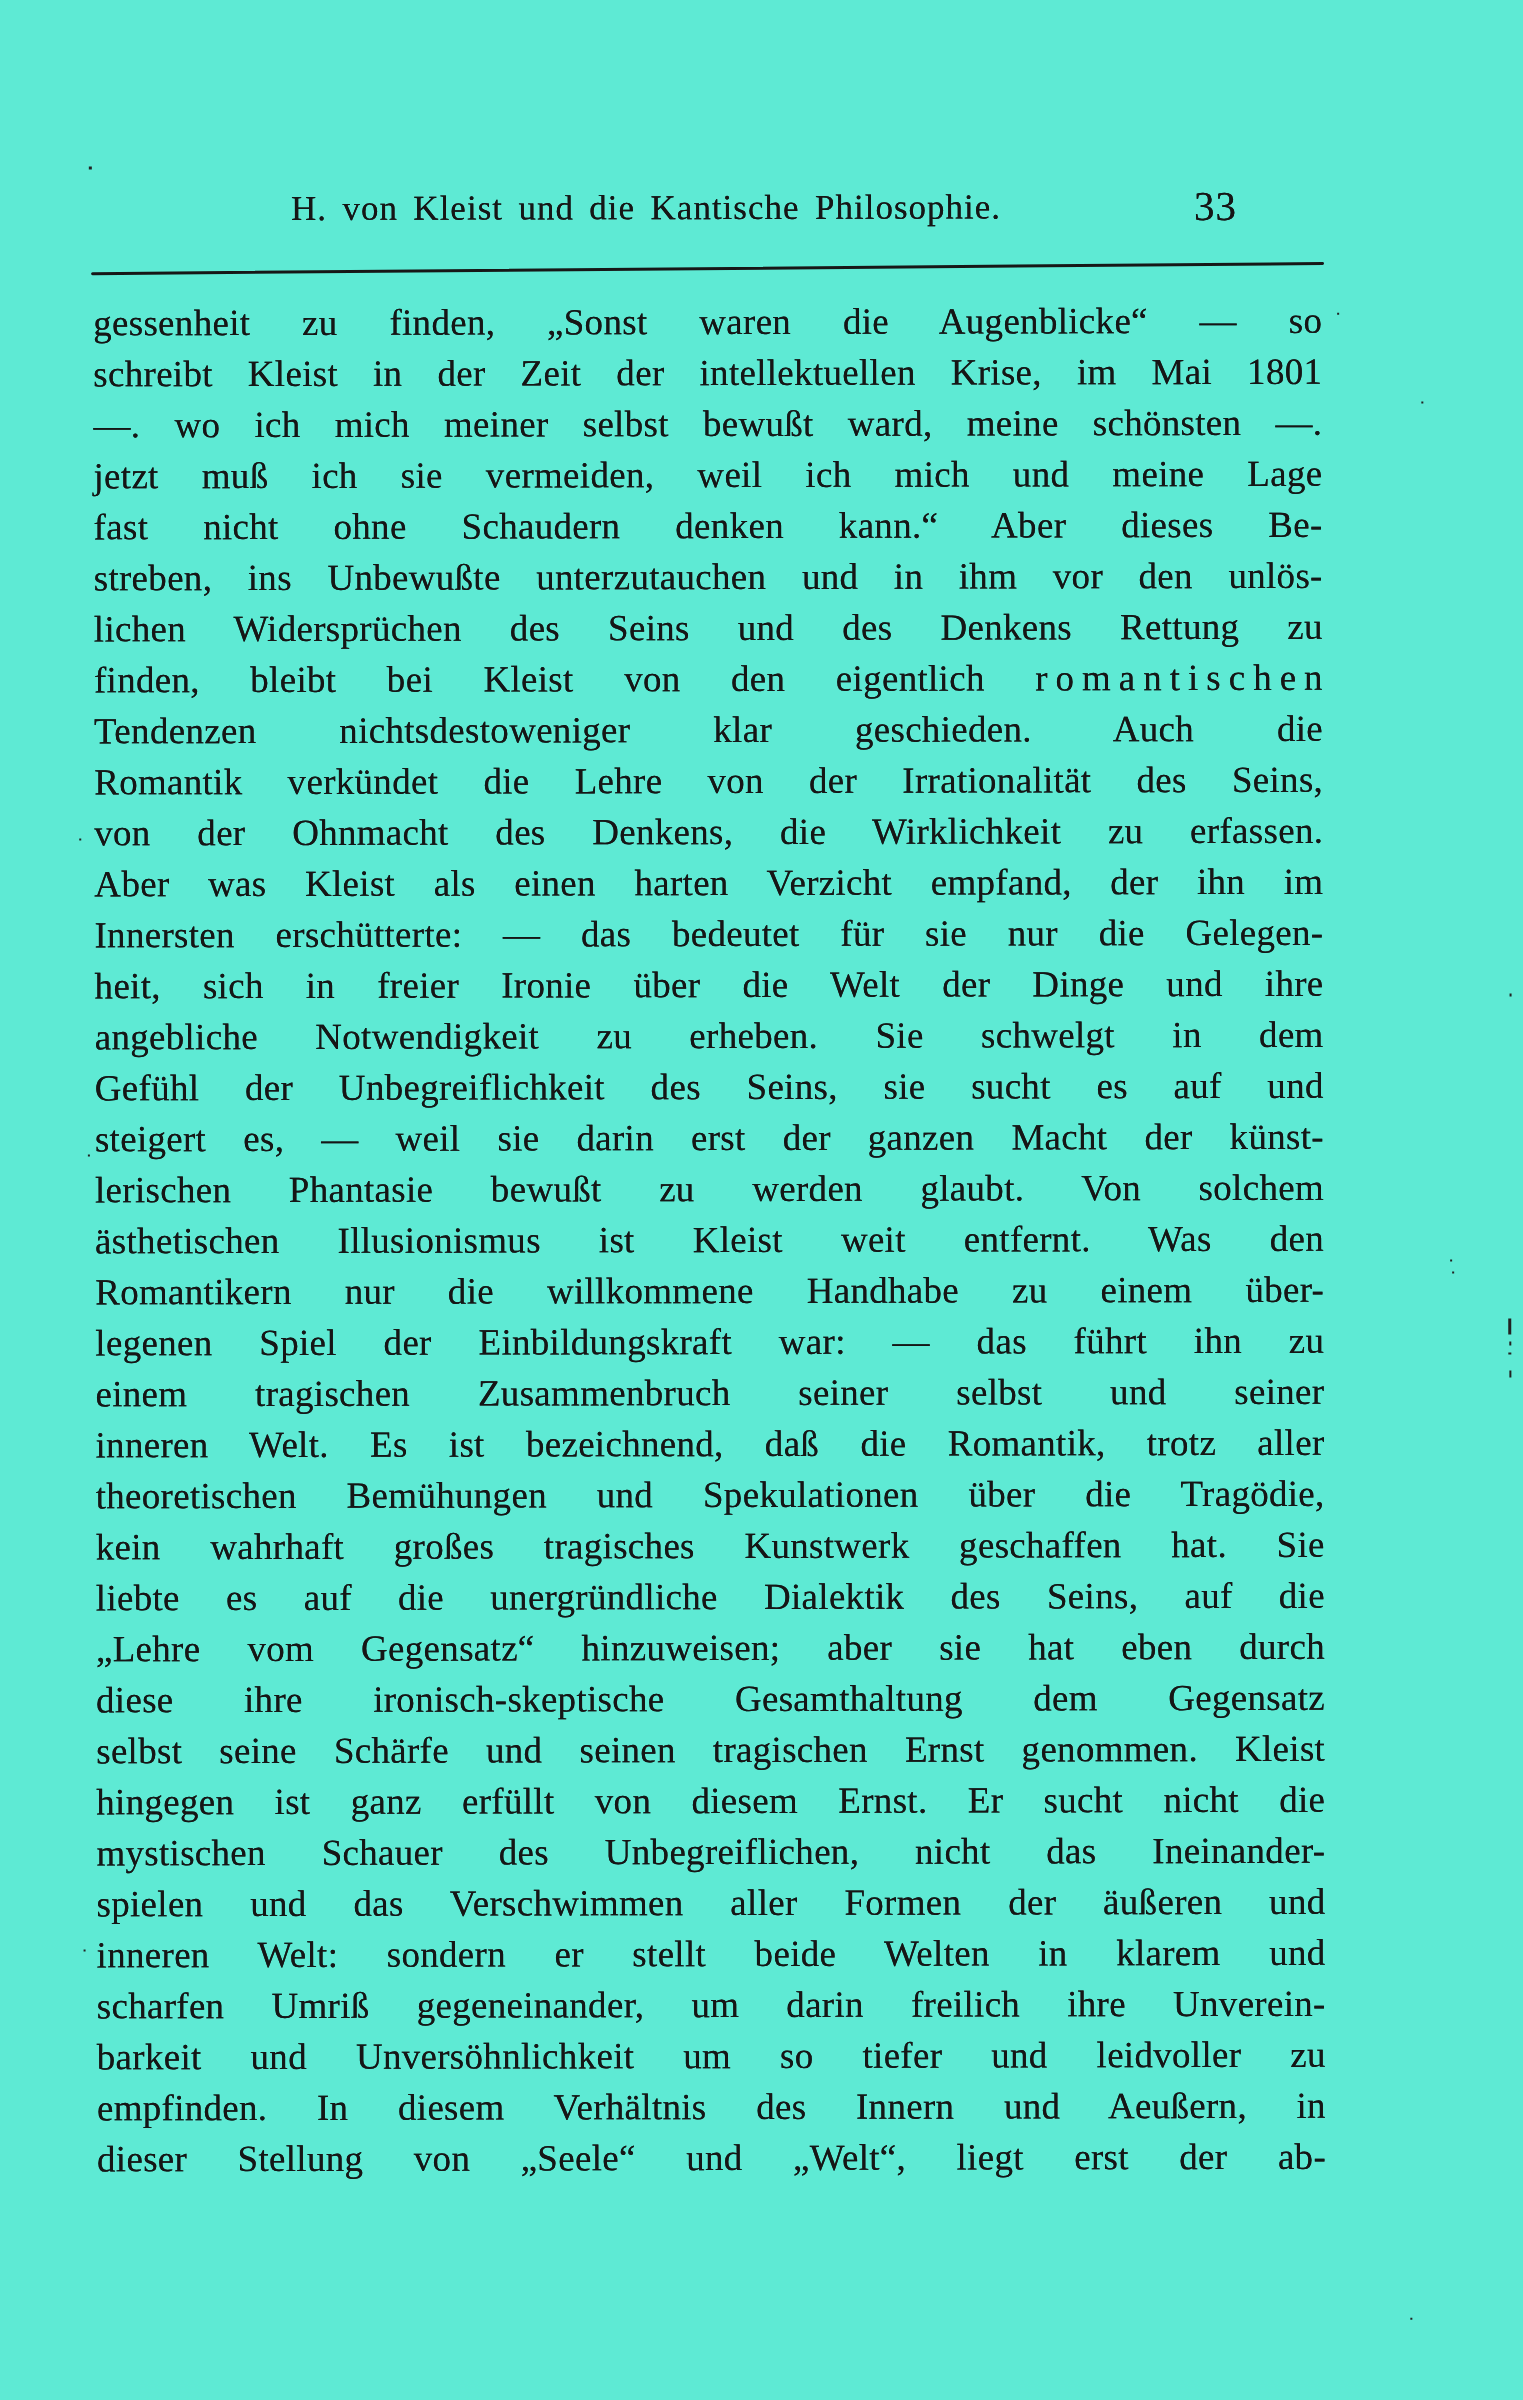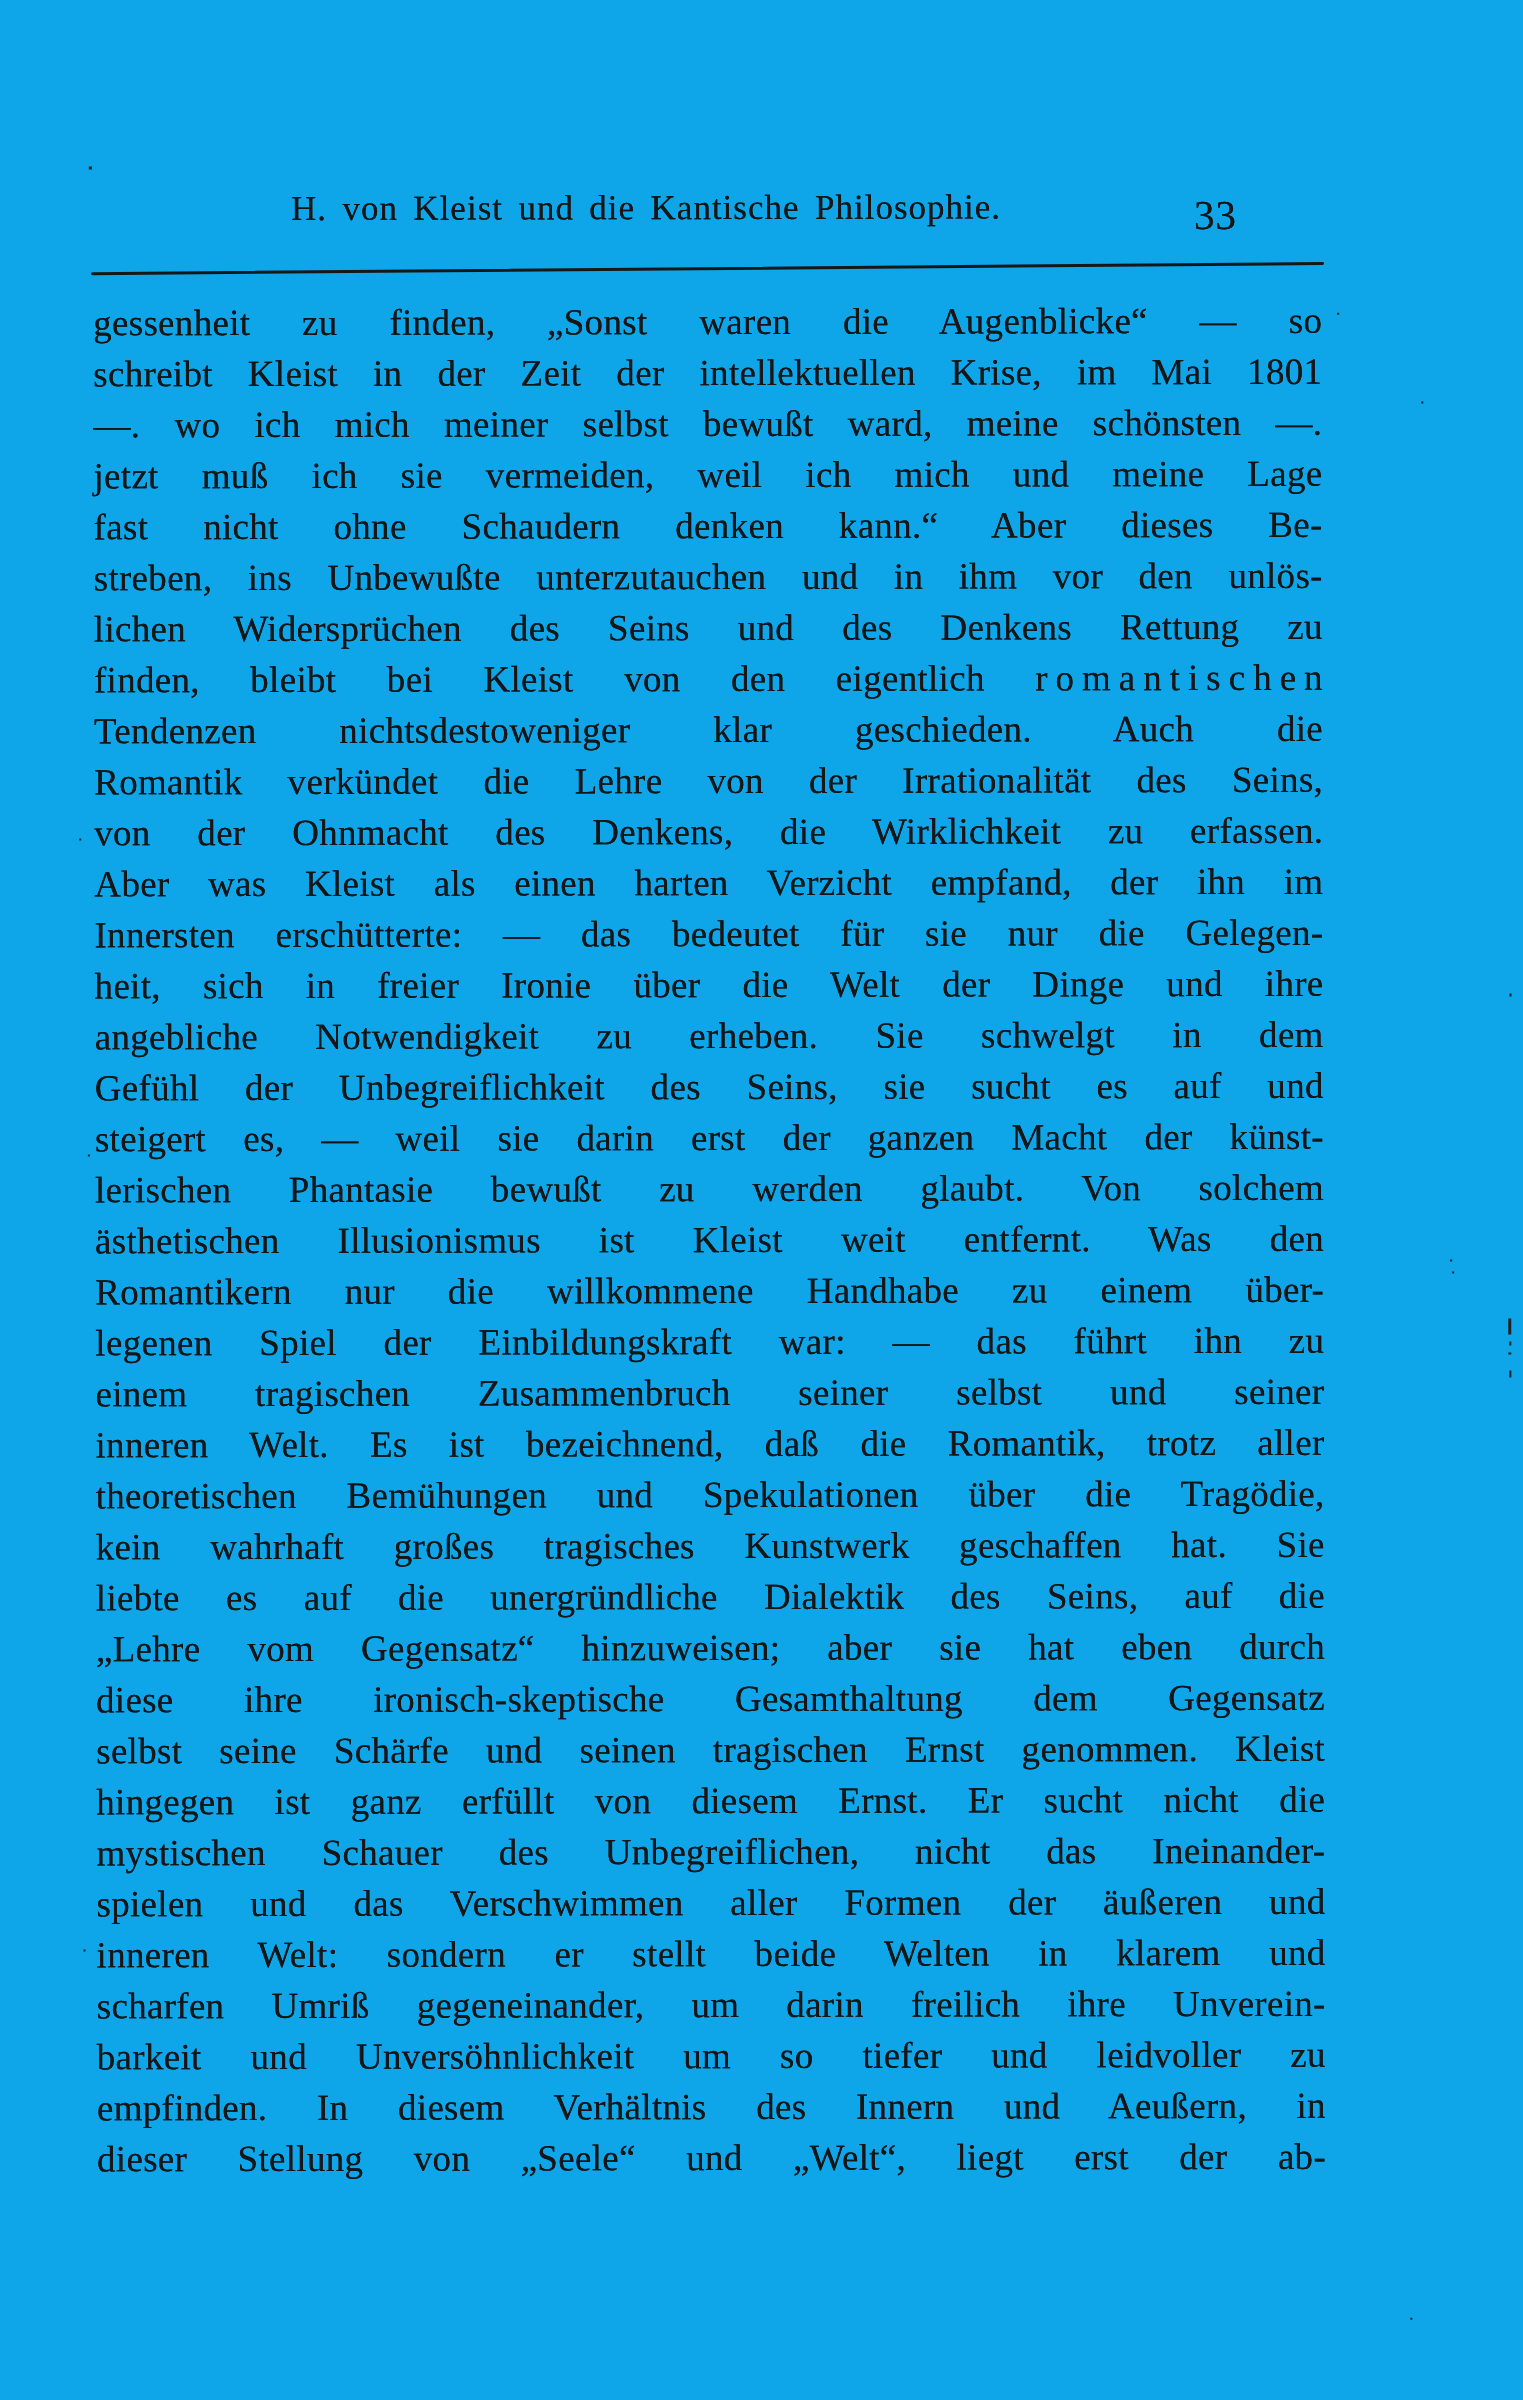--- a/index.html
+++ b/index.html
@@ -4,21 +4,21 @@
 <style>
   html, body {
     margin: 0;
     padding: 0;
     background: #e8e8e8;
   }
   .page {
     position: relative;
     width: 1524px;
     height: 2401px;
-    background: #0ea5e9;
+    background: #5eead4;
     overflow: hidden;
     font-family: "Liberation Serif", "DejaVu Serif", serif;
     color: #161616;
   }
   .scan {
     position: absolute;
     inset: 0;
     transform: rotate(-0.12deg);
   }
   .header-title {
@@ -27,21 +27,21 @@
     top: 188px;
     font-size: 35px;
     letter-spacing: 1px;
     word-spacing: 5.7px;
     white-space: nowrap;
     text-shadow: 0 0 0.5px #161616;
   }
   .page-number {
     position: absolute;
     left: 1196px;
-    top: 192px;
+    top: 183px;
     font-size: 41px;
     letter-spacing: 1px;
     text-shadow: 0 0 0.6px #161616;
   }
   .header-rule {
     position: absolute;
     left: 93px;
     top: 267px;
     width: 1233px;
     height: 2.9px;

